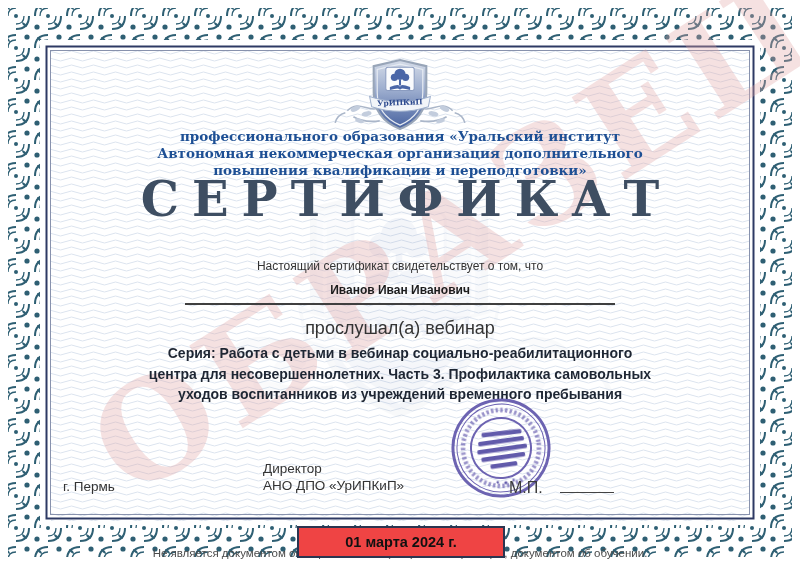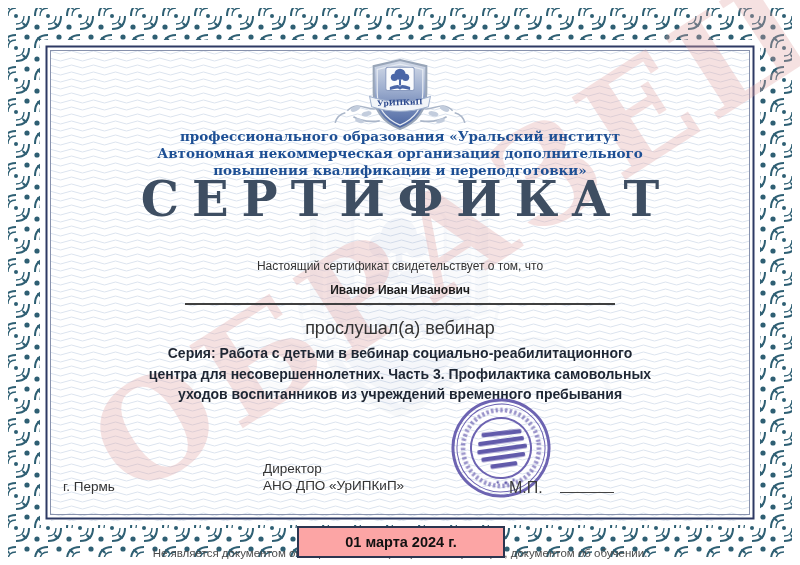--- a/index.html
+++ b/index.html
@@ -21,21 +21,21 @@
   #name-rule{top:303px;left:185px;width:430px;height:0;border-top:2px solid #3f3f3f;z-index:2;}
   #action-line{top:318px;font-size:18px;color:#333;z-index:2;}
   #course-block{top:343px;font-size:14px;font-weight:bold;line-height:20.5px;color:#1e2633;z-index:2;}
   #stamp-svg{left:450px;top:397px;z-index:2;}
   #city{left:63px;top:479px;font-size:13.5px;color:#333;z-index:3;}
   #director-block{left:263px;top:461px;font-size:13.5px;line-height:16.5px;color:#333;z-index:3;}
   #mp{left:509px;top:479px;font-size:16px;color:#3a3a3a;z-index:3;}
   #sig-line{left:560px;top:492px;width:54px;height:0;border-top:1.5px solid #444;z-index:3;}
   #disclaimer{top:500px;font-size:11.5px;color:#4b4b4b;z-index:2;margin-top:47px;}
   #date-box{left:297px;top:526px;width:204px;height:28px;line-height:28px;text-align:center;
-            background:#fca5a5;border:2px solid #2b3550;font-size:14.5px;font-weight:bold;
+            background:#ef4444;border:2px solid #2b3550;font-size:14.5px;font-weight:bold;
             color:#111;z-index:4;}
   #logo-svg{left:329px;top:54px;z-index:2;}
 </style>
 </head>
 <body>
 
 <div id="page">
 
   <svg id="bg-svg" width="800" height="565">
     <defs>

